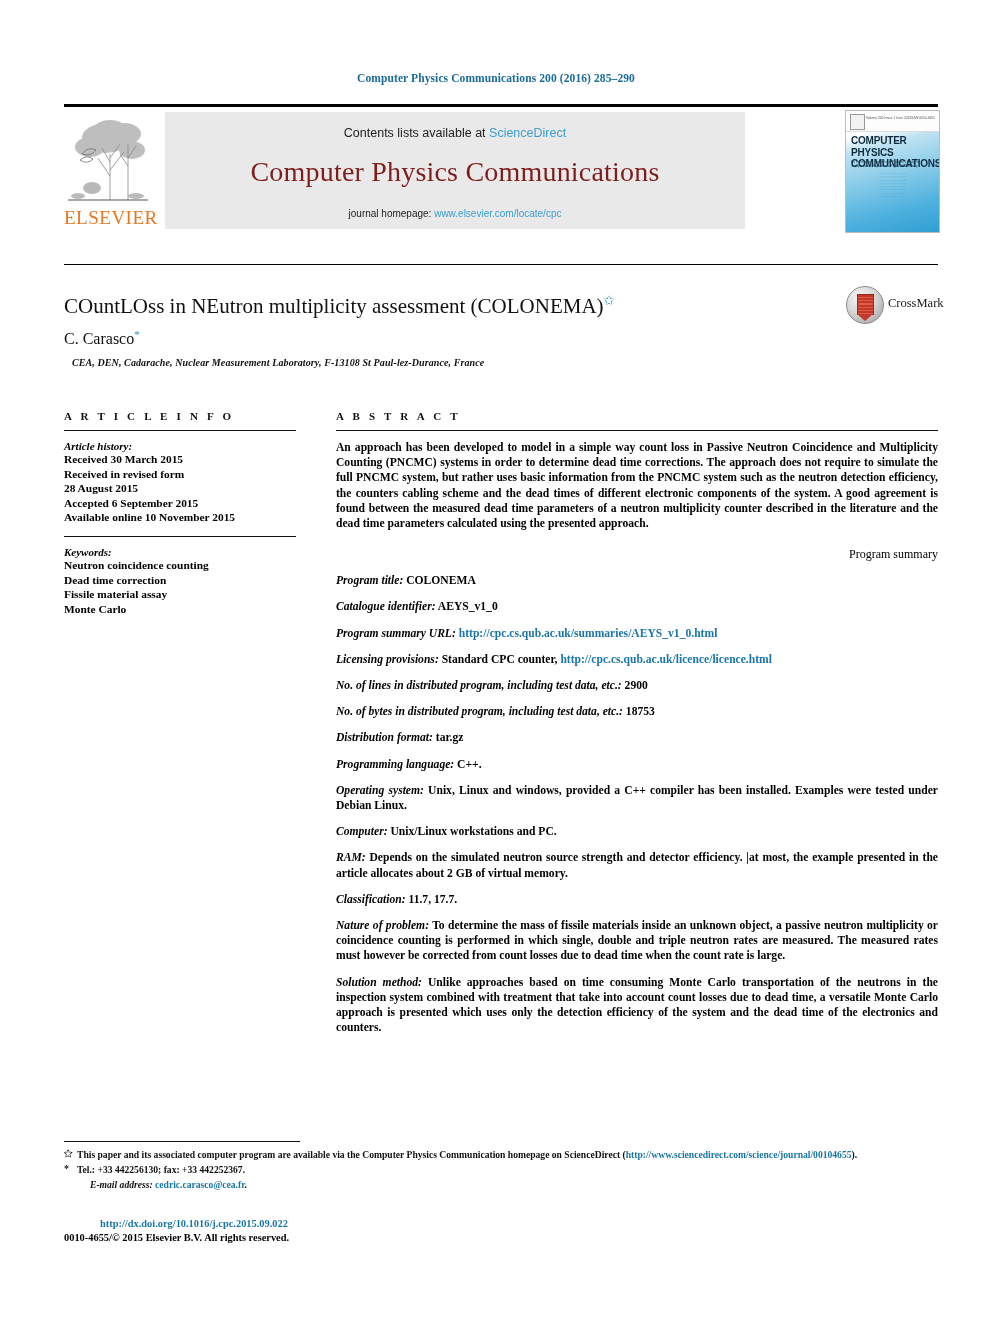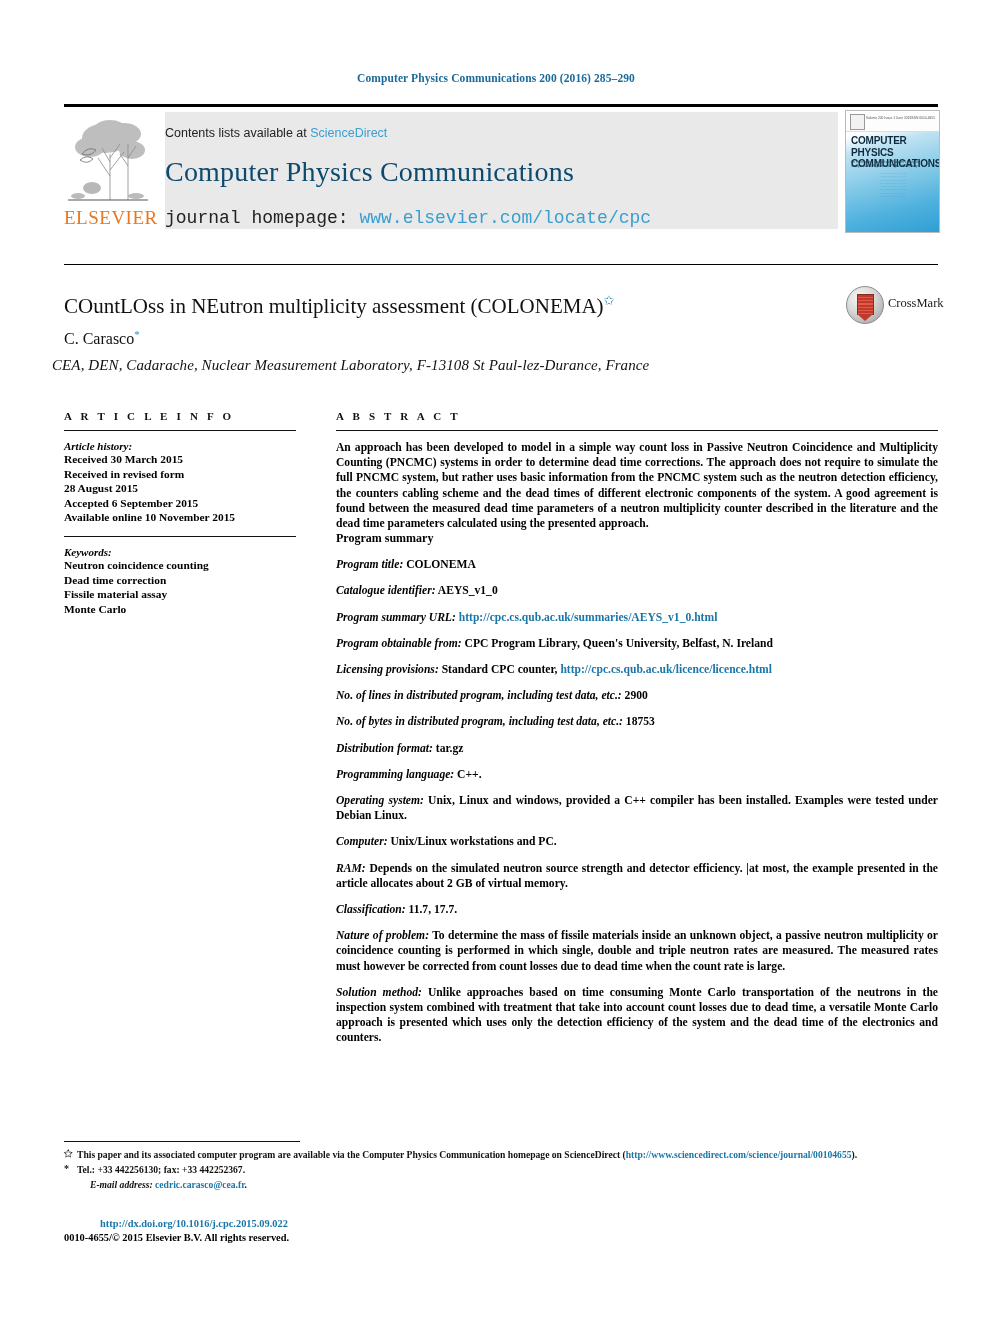--- a/index.html
+++ b/index.html
@@ -64,41 +64,42 @@
     width: 88px;
     text-align: center;
     font-family: "Liberation Serif", serif;
     font-size: 19px;
     letter-spacing: .5px;
     color: #e87722;
   }
   .grey-panel {
     position: absolute;
     left: 101px; top: 2px;
-    width: 673px; height: 117px;
+    width: 580px; height: 117px;
     background: #e9e9e9;
+    text-align: center;
   }
   .contents-line {
     margin-top: 14px;
     font-family: "Liberation Sans", sans-serif;
     font-size: 12.5px;
     color: #222;
   }
   .sd-link { color: #3a9ed0; }
   .journal-title {
     margin-top: 16px;
     font-family: "Liberation Serif", serif;
     font-size: 28px;
-    color: #0c4a6e;
+    color: #7f1d1d;
     letter-spacing: .2px;
   }
   .homepage-line {
     margin-top: 20px;
-    font-family: Liberation Mono, monospace;
-    font-size: 18px;
+    font-family: Liberation Sans, sans-serif;
+    font-size: 10px;
     color: #222;
   }
   .hp-link { color: #3a9ed0; }
 
   .cover-thumb {
     position: absolute;
     left: 781px; top: 0px;
     width: 93px; height: 121px;
     border: 1px solid #bbb;
     background: linear-gradient(165deg, #ffffff 0%, #ffffff 18%, #bfe2f2 30%, #7cc6e6 58%, #4fb1de 78%, #2e9fd4 100%);
@@ -181,24 +182,24 @@
   }
   .authors {
     position: absolute;
     left: 64px; top: 328px;
     font-size: 16px;
     color: #111;
   }
   .aff-sup { color: #2e8fc0; font-size: 11px; vertical-align: super; }
   .affiliation {
     position: absolute;
-    left: 52px; top: 357px;
-    font-size: 15px;
+    left: 72px; top: 357px;
+    font-size: 10px;
     font-style: italic;
-    font-weight: normal;
+    font-weight: bold;
     color: #111;
     letter-spacing: .1px;
   }
 
   
   .crossmark {
     position: absolute;
     left: 846px; top: 284px;
     width: 96px; height: 42px;
   }
@@ -275,23 +276,24 @@
   }
 
   .abstract-body {
     margin-top: 9px;
     font-size: 11.6px;
     font-weight: bold;
     line-height: 15.2px;
     text-align: justify;
   }
   .ps-title {
-    margin-top: 0;
+    margin-top: 16px;
     font-size: 12px;
-    font-weight: bold;
+    font-weight: normal;
+    text-align: right;
   }
   .ps-item {
     margin-top: 11px;
     font-size: 11.6px;
     font-weight: bold;
     line-height: 15.2px;
     text-align: justify;
   }
   .ps-item .it {
     font-style: italic;
@@ -437,21 +439,20 @@
   <div class="col-right">
     <div class="sec-head">A B S T R A C T</div>
     <div class="sec-rule"></div>
     <div class="abstract-body">An approach has been developed to model in a simple way count loss in Passive Neutron Coincidence and Multiplicity Counting (PNCMC) systems in order to determine dead time corrections. The approach does not require to simulate the full PNCMC system, but rather uses basic information from the PNCMC system such as the neutron detection efficiency, the counters cabling scheme and the dead times of different electronic components of the system. A good agreement is found between the measured dead time parameters of a neutron multiplicity counter described in the literature and the dead time parameters calculated using the presented approach.</div>
 
     <div class="ps-title">Program summary</div>
 
     <div class="ps-item"><span class="it">Program title:</span><span> COLONEMA</span></div>
     <div class="ps-item"><span class="it">Catalogue identifier:</span><span> AEYS_v1_0</span></div>
     <div class="ps-item"><span class="it">Program summary URL:</span><span></span> <span class="lnk">http://cpc.cs.qub.ac.uk/summaries/AEYS_v1_0.html</span></div>
-    <div class="ps-item"><span class="it">Program obtainable from:</span><span> CPC Program Library, Queen's University, Belfast, N. Ireland</span></div>
     <div class="ps-item"><span class="it">Licensing provisions:</span><span> Standard CPC counter, </span><span class="lnk">http://cpc.cs.qub.ac.uk/licence/licence.html</span></div>
     <div class="ps-item"><span class="it">No. of lines in distributed program, including test data, etc.:</span><span> 2900</span></div>
     <div class="ps-item"><span class="it">No. of bytes in distributed program, including test data, etc.:</span><span> 18753</span></div>
     <div class="ps-item"><span class="it">Distribution format:</span><span> tar.gz</span></div>
     <div class="ps-item"><span class="it">Programming language:</span><span> C++.</span></div>
     <div class="ps-item"><span class="it">Operating system:</span><span> Unix, Linux and windows, provided a C++ compiler has been installed. Examples were tested under Debian Linux.</span></div>
     <div class="ps-item"><span class="it">Computer:</span><span> Unix/Linux workstations and PC.</span></div>
     <div class="ps-item"><span class="it">RAM:</span><span> Depends on the simulated neutron source strength and detector efficiency. |at most, the example presented in the article allocates about 2 GB of virtual memory.</span></div>
     <div class="ps-item"><span class="it">Classification:</span><span> 11.7, 17.7.</span></div>
     <div class="ps-item"><span class="it">Nature of problem:</span><span> To determine the mass of fissile materials inside an unknown object, a passive neutron multiplicity or coincidence counting is performed in which single, double and triple neutron rates are measured. The measured rates must however be corrected from count losses due to dead time when the count rate is large.</span></div>

